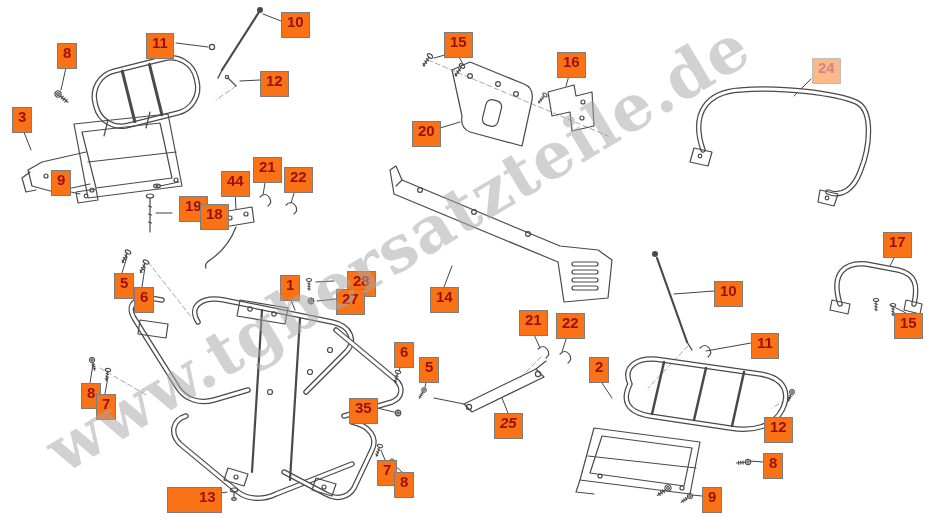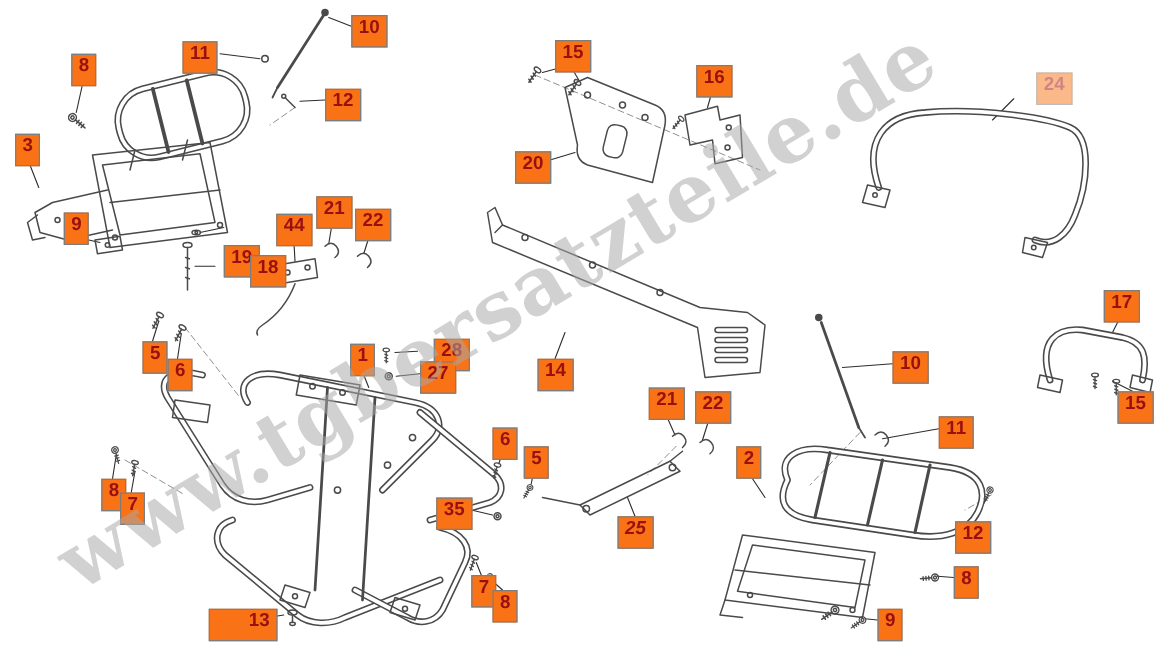--- a/index.html
+++ b/index.html
@@ -356,21 +356,21 @@
       <div class="part-label" style="left: 179px; top: 184px; margin-top: 12px;">19</div>
       <div class="part-label" style="left: 221px; top: 171px;">44</div>
       <div class="part-label" style="left: 253px; top: 157px;">21</div>
       <div class="part-label" style="left: 284px; top: 167px;">22</div>
       <div class="part-label" style="left: 172px; top: 204px; margin-left: 28px;">18</div>
       <div class="part-label" style="left: 114px; top: 273px;">5</div>
       <div class="part-label" style="left: 134px; top: 287px;">6</div>
       <div class="part-label" style="left: 444px; top: 32px;">15</div>
       <div class="part-label" style="left: 557px; top: 52px;">16</div>
       <div class="part-label" style="left: 412px; top: 121px;">20</div>
-      <div class="part-label faded" style="left: 829px; top: 58px;">24</div>
+      <div class="part-label faded" style="left: 812px; top: 58px;">24</div>
       <div class="part-label" style="left: 430px; top: 287px;">14</div>
       <div class="part-label" style="left: 883px; top: 232px;">17</div>
       <div class="part-label" style="left: 894px; top: 313px;">15</div>
       <div class="part-label" style="left: 714px; top: 281px;">10</div>
       <div class="part-label" style="left: 751px; top: 333px;">11</div>
       <div class="part-label" style="left: 347px; top: 271px;">28</div>
       <div class="part-label" style="left: 336px; top: 289px;">27</div>
       <div class="part-label" style="left: 280px; top: 275px;">1</div>
       <div class="part-label" style="left: 519px; top: 310px;">21</div>
       <div class="part-label" style="left: 556px; top: 313px;">22</div>

